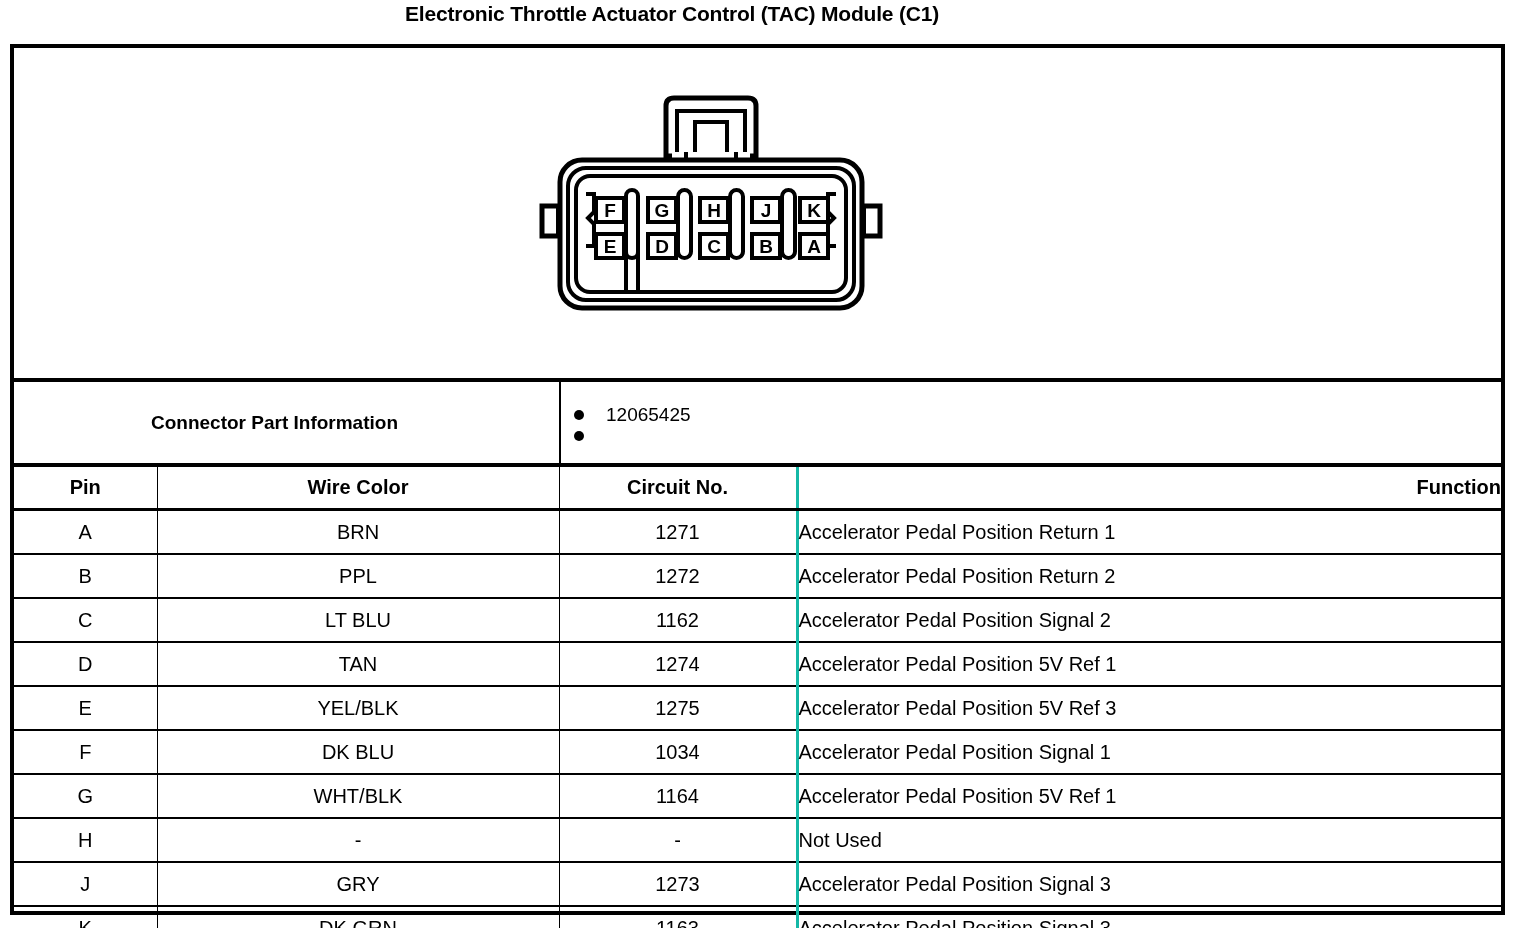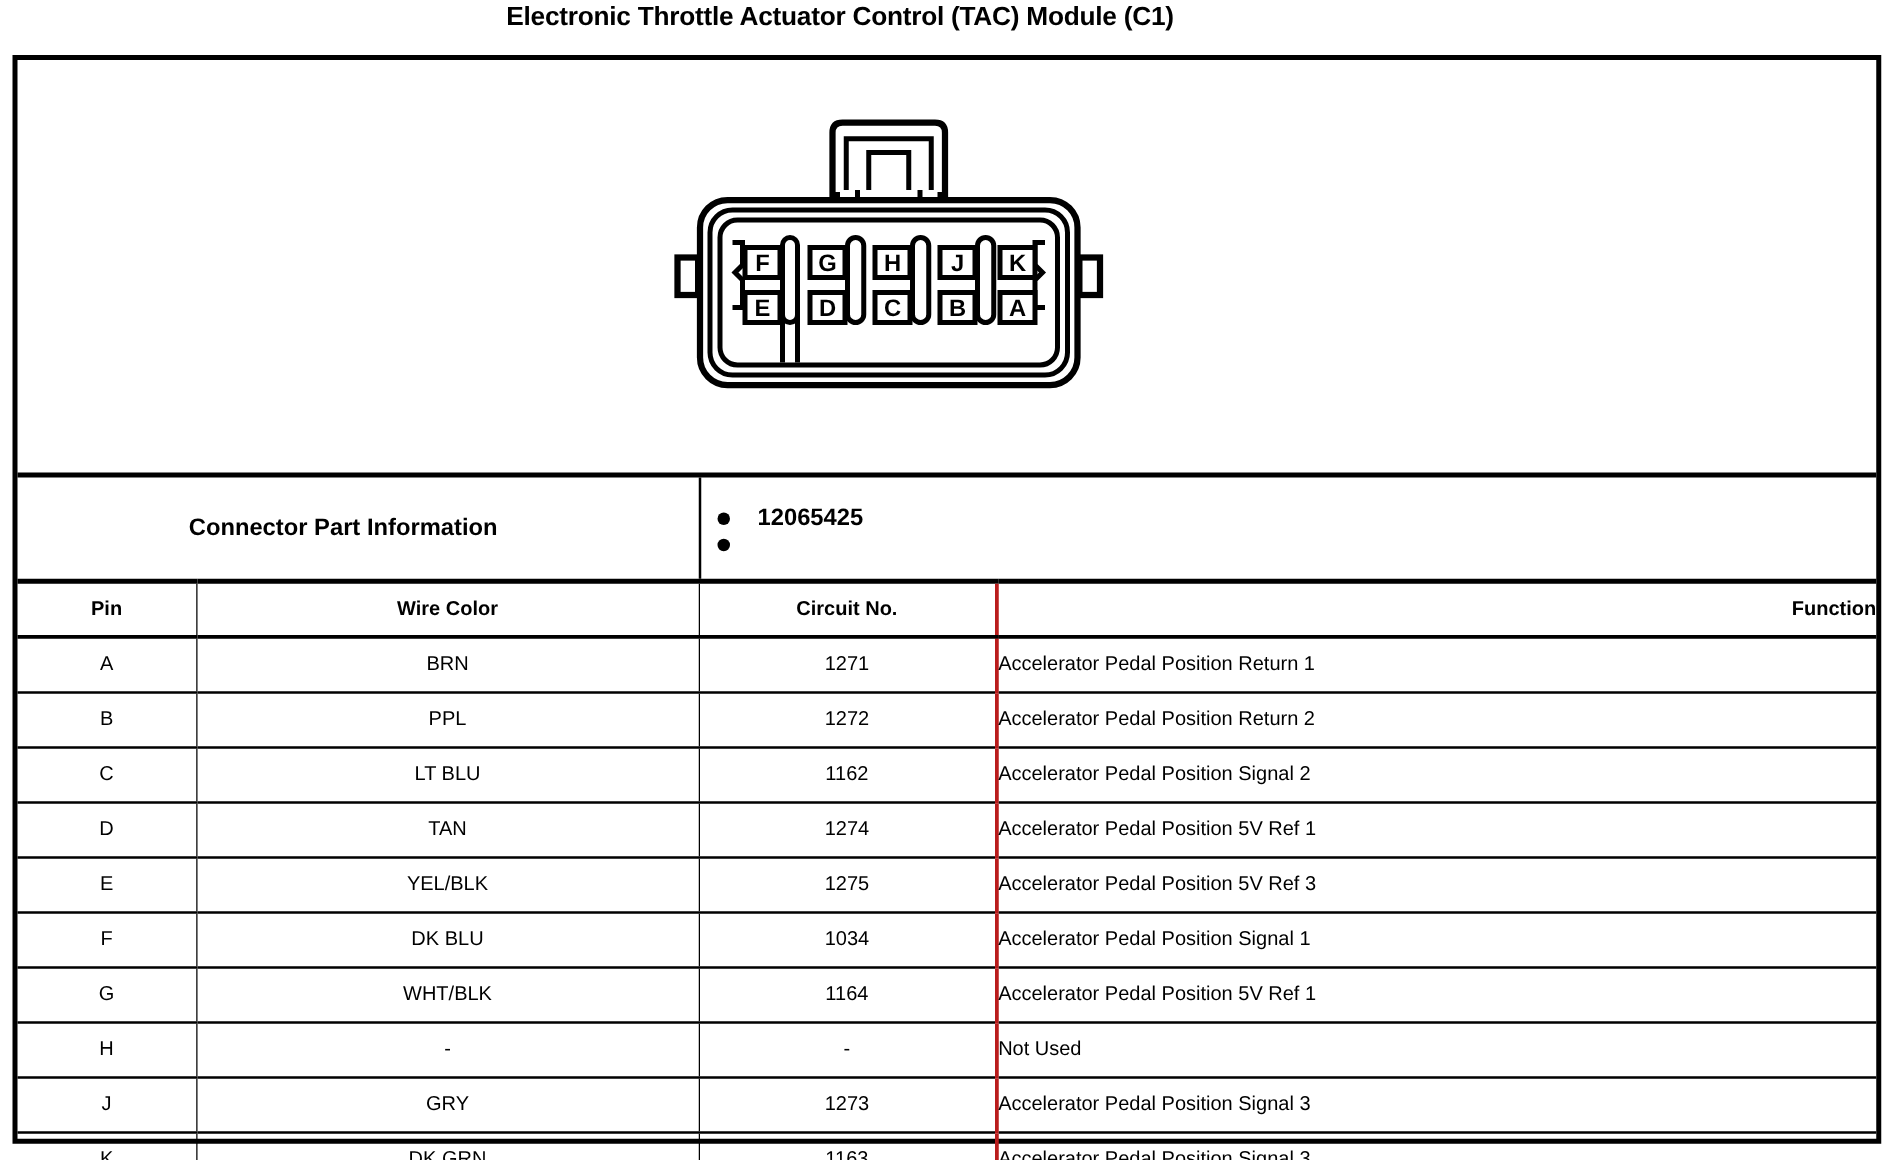--- a/index.html
+++ b/index.html
@@ -87,21 +87,20 @@
   #partinfo-list {
     position: absolute;
     left: 560px;
     top: 0;
     width: 900px;
     height: 81px;
     display: flex;
     flex-direction: column;
     justify-content: center;
     gap: 5px;
-    font-weight: bold;
   }
   .partinfo-item {
     display: flex;
     align-items: center;
     font-size: 19px;
   }
   .bullet {
     display: inline-block;
     width: 10px;
     height: 10px;
@@ -120,41 +119,41 @@
     border-collapse: collapse;
     table-layout: fixed;
   }
   #pin-table col.c-pin      { width: 143px; }
   #pin-table col.c-color    { width: 402px; }
   #pin-table col.c-circuit  { width: 238px; }
   #pin-table col.c-function { width: 704px; }
 
   #pin-table th, #pin-table td {
     height: 42px;
-    font-size: 16px;
+    font-size: 20px;
     font-weight: normal;
     padding: 0;
     border-bottom: 2px solid #000;
     border-right: 1px solid #000;
     text-align: center;
     vertical-align: middle;
   }
   #pin-table thead th {
     height: 41px;
     font-weight: bold;
     border-top: 4px solid #000;
     border-bottom: 3px solid #000;
   }
   #pin-table th.fn-col, #pin-table td.fn-col {
     text-align: left;
     border-right: none;
   }
   #pin-table th.fn-col { text-align: right; padding-left: 0; }
   #pin-table th.circ-col, #pin-table td.circ-col {
-    border-right: 3px solid #b91c1c;
+    border-right: 3px solid #14b8a6;
   }
   #pin-table tbody tr:last-child td {
     border-bottom: none;
   }
 </style>
 </head>
 <body>
 
 <div id="page-title">Electronic Throttle Actuator Control (TAC) Module (C1)</div>
 

